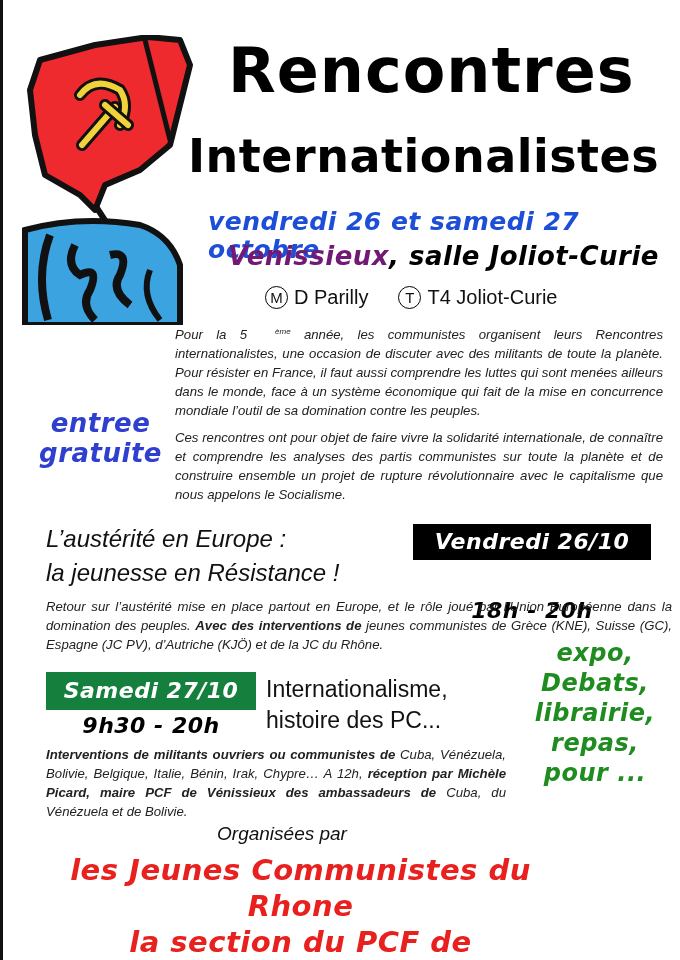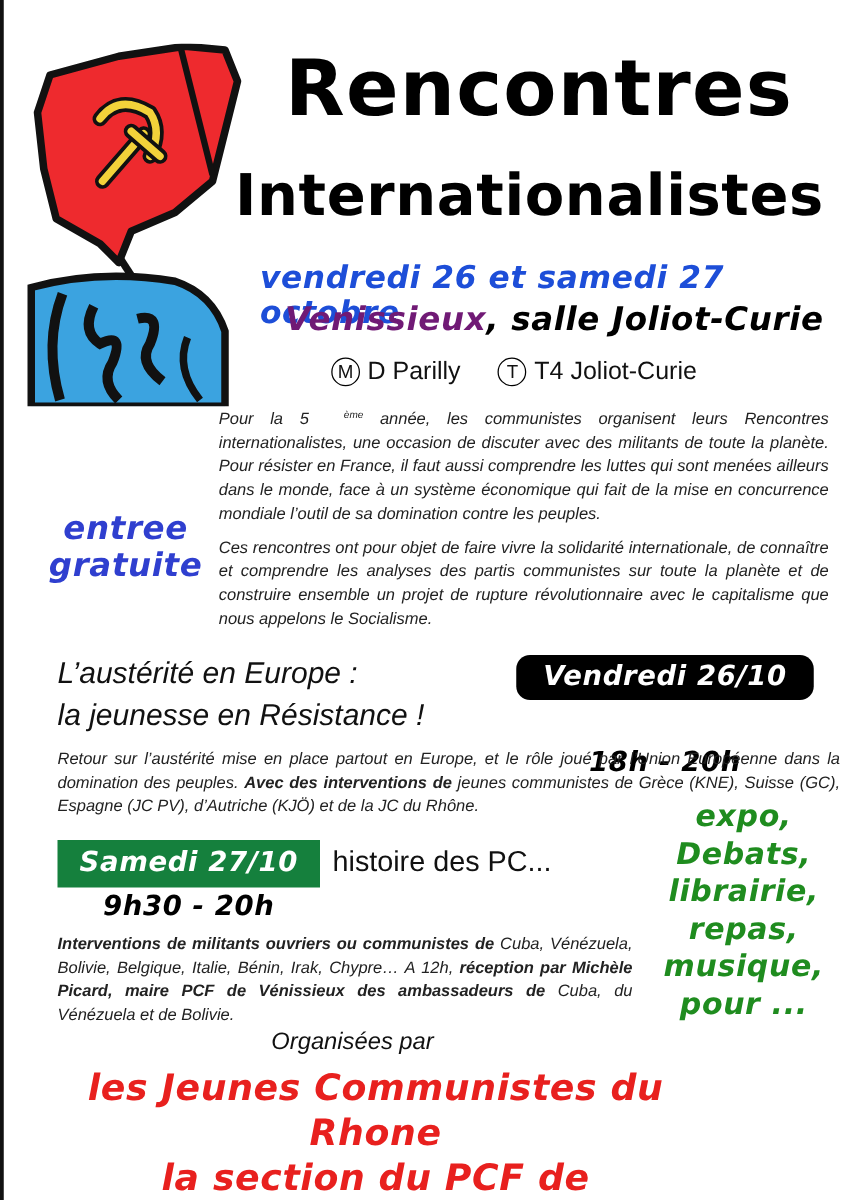--- a/index.html
+++ b/index.html
@@ -25,21 +25,21 @@
     .transit .gap { width: 18px; }
 
     .intro { position: absolute; left: 175px; top: 322px; width: 488px; font-size: 13.2px; line-height: 19px; font-style: italic; color: #222; text-align: justify; }
     .intro p { margin-bottom: 8px; }
     .intro sup { font-size: 8px; padding-left: 28px; }
 
     .free { position: absolute; left: 38px; top: 408px; color: #2f3fcf; font-size: 26px; line-height: 30px; text-align: center; width: 125px; }
 
     
     .fri-title { position: absolute; left: 46px; top: 522px; font-size: 24px; line-height: 34px; font-style: italic; color: #111; font-family: "Liberation Sans", sans-serif; }
-    .fri-badge { position: absolute; left: 413px; top: 524px; width: 238px; height: 36px; background: #000; color: #fff; font-size: 22px; line-height: 36px; text-align: center; border-radius: 11px; }
+    .fri-badge { position: absolute; left: 413px; top: 524px; width: 238px; height: 36px; background: #000; color: #fff; font-size: 22px; line-height: 36px; text-align: center; }
     .fri-time { position: absolute; left: 413px; top: 562px; width: 238px; text-align: center; font-size: 22px; line-height: 30px; color: #000; margin-top: 34px; }
     .fri-desc { position: absolute; left: 46px; top: 597px; width: 626px; font-size: 13.2px; line-height: 19px; font-style: italic; color: #222; text-align: justify; }
     .fri-desc b { font-weight: bold; }
 
     
     .sat-badge { position: absolute; left: 46px; top: 672px; width: 210px; height: 38px; background: #15803d; color: #fff; font-size: 22px; line-height: 38px; text-align: center; }
     .sat-time { position: absolute; left: 46px; top: 711px; width: 210px; text-align: center; font-size: 22px; line-height: 30px; color: #000; }
     .sat-title { position: absolute; left: 266px; top: 674px; font-size: 23px; line-height: 31px; color: #111; font-family: "Liberation Sans", sans-serif; }
     .sat-desc { position: absolute; left: 46px; top: 745px; width: 460px; font-size: 13.2px; line-height: 19px; font-style: italic; color: #222; text-align: justify; }
     .sat-desc b { font-weight: bold; }
@@ -109,32 +109,32 @@
 </div>
 <div class="fri-badge hand">Vendredi 26/10</div>
 <div class="fri-time hand">18h - 20h</div>
 <div class="fri-desc">
   <span>Retour sur l’austérité mise en place partout en Europe, et le rôle joué par l’Union Européenne dans la domination des peuples. </span><b>Avec des interventions de</b><span> jeunes communistes de Grèce (KNE), Suisse (GC), Espagne (JC PV), d’Autriche (KJÖ) et de la JC du Rhône.</span>
 </div>
 
 <div class="sat-badge hand">Samedi 27/10</div>
 <div class="sat-time hand">9h30 - 20h</div>
 <div class="sat-title">
+  <div>Internationalisme,</div>
   <div>histoire des PC...</div>
 </div>
 <div class="sat-desc">
   <b>Interventions de militants ouvriers ou communistes de</b><span> Cuba, Vénézuela, Bolivie, Belgique, Italie, Bénin, Irak, Chypre… A 12h, </span><b>réception par Michèle Picard, maire PCF de Vénissieux des ambassadeurs de</b><span> Cuba, du Vénézuela et de Bolivie.</span>
 </div>
 
 <div class="activities hand">
   <div>expo,</div>
   <div>Debats,</div>
   <div>librairie,</div>
   <div>repas,</div>
-  <div>musique,</div>
   <div>pour ...</div>
 </div>
 
 <div class="organised">Organisées par</div>
 <div class="org-lines hand">
   <div>les Jeunes Communistes du Rhone</div>
   <div>la section du PCF de Venissieux</div>
 </div>
 
 </body></html>

